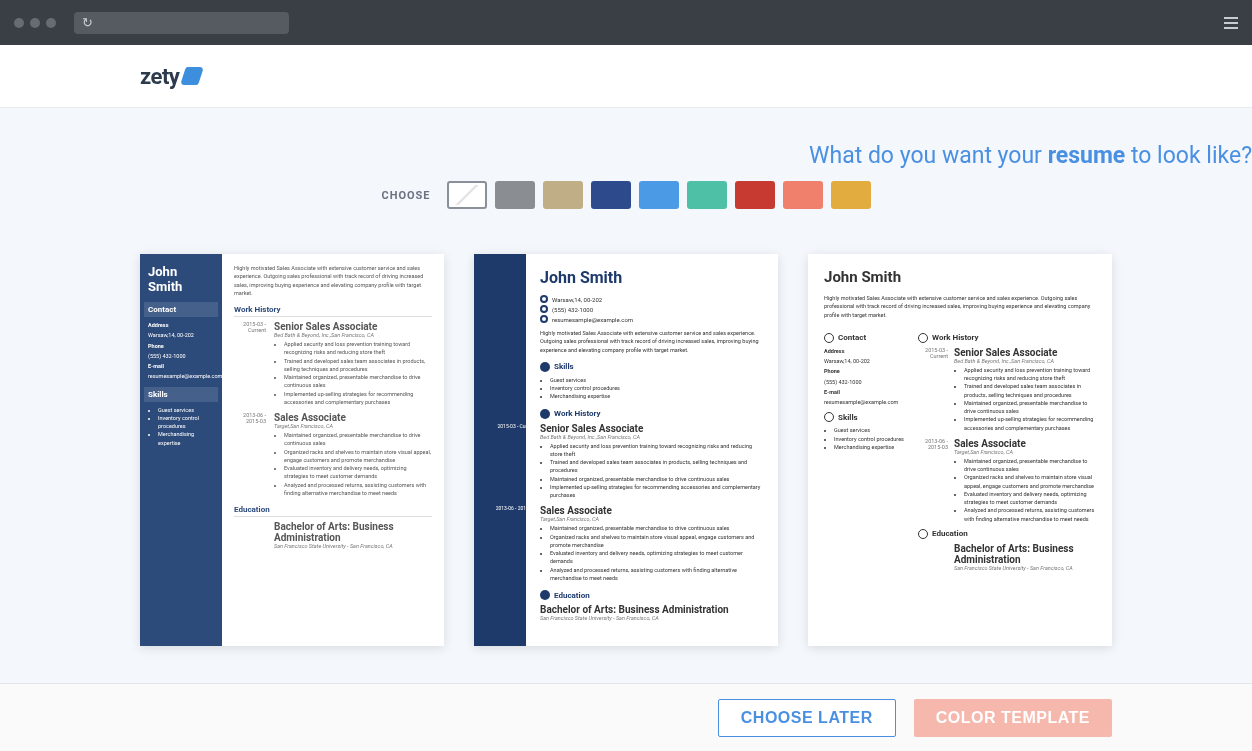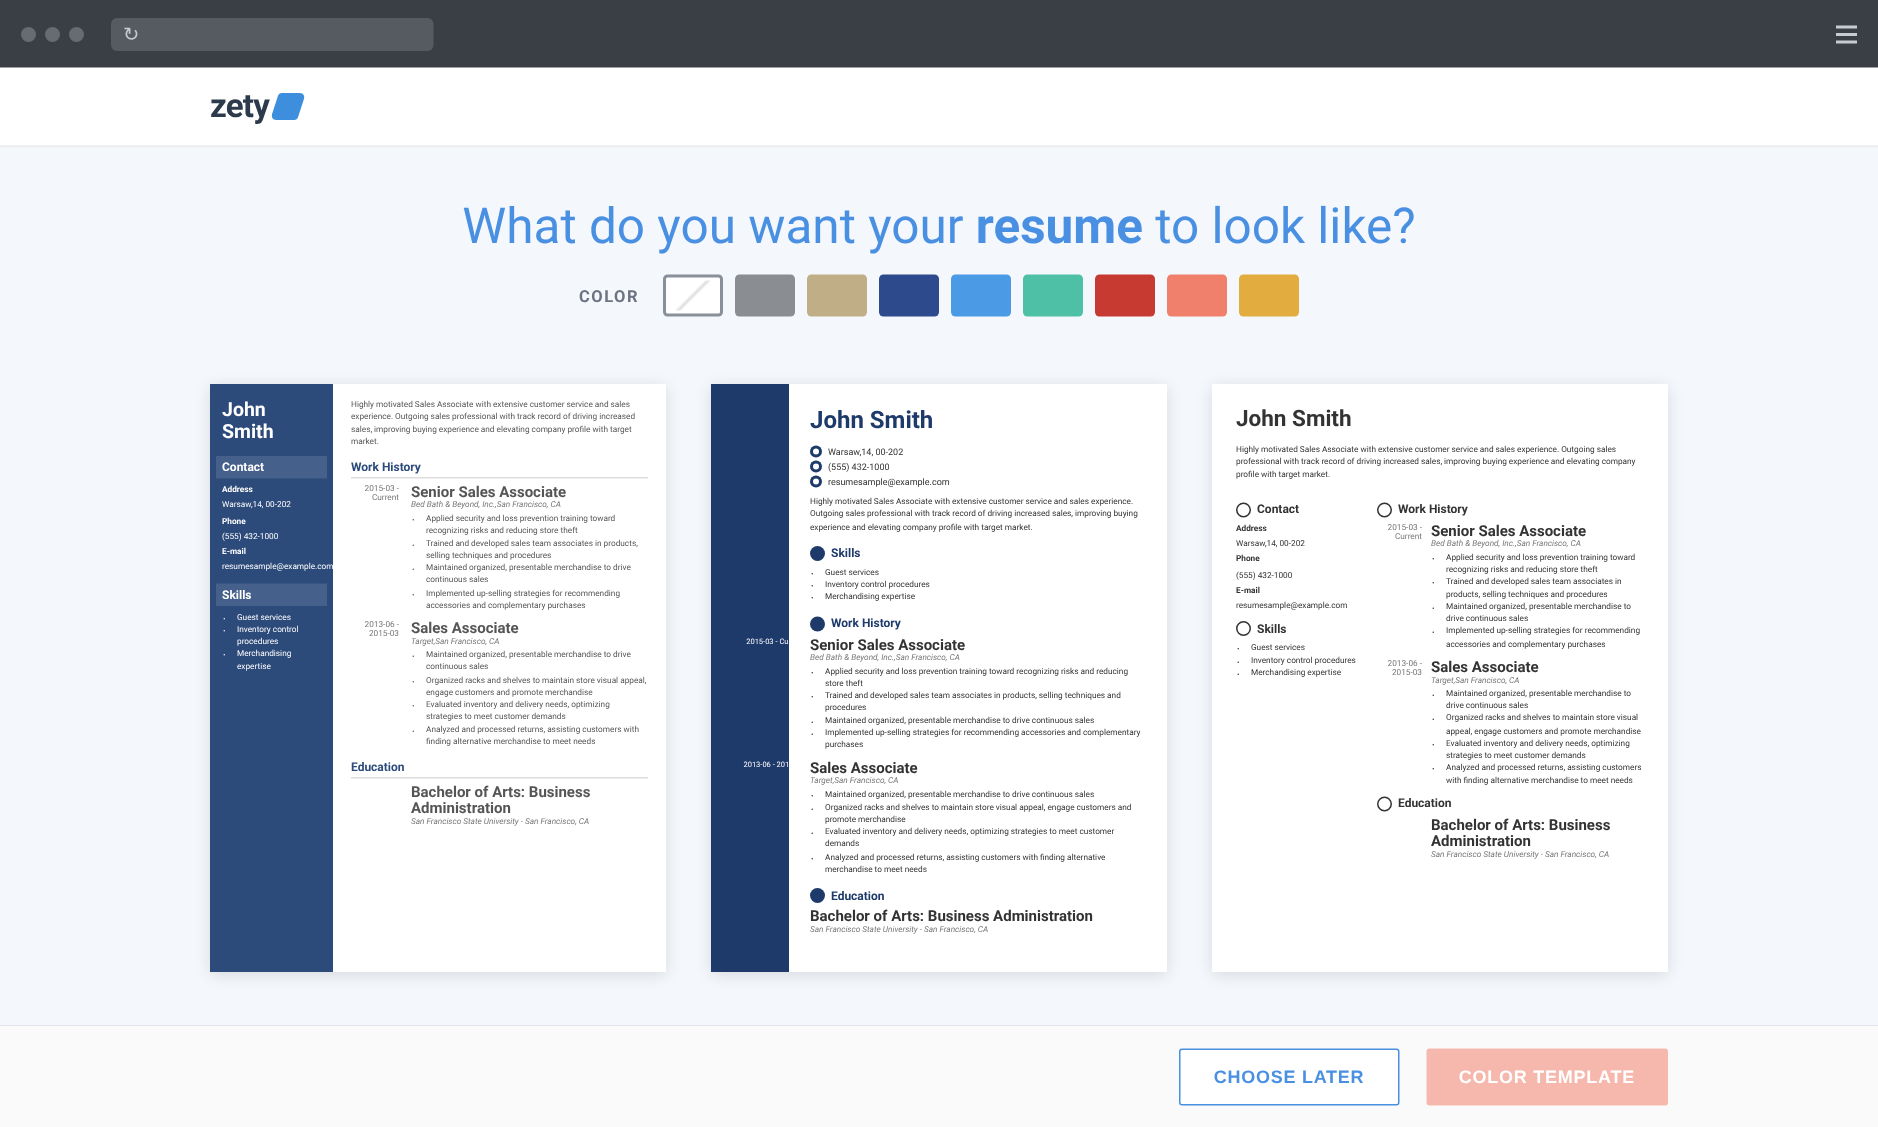--- a/index.html
+++ b/index.html
@@ -8,28 +8,28 @@
   
   .chrome { height: 45px; background: #3a3f46; display: flex; align-items: center; padding: 0 14px; }
   .dots { display: flex; gap: 6px; margin-right: 18px; }
   .dot { width: 10px; height: 10px; border-radius: 50%; background: #676c73; }
   .urlbar { background: #565b62; height: 22px; width: 215px; border-radius: 4px; display: flex; align-items: center; padding: 0 8px; }
   .reload { color: #c8ccd1; font-size: 13px; }
   .hamburger { margin-left: auto; display: flex; flex-direction: column; gap: 3px; cursor: pointer; }
   .hamburger span { width: 14px; height: 2px; background: #c8ccd1; display: block; }
   
   
-  .app-header { height: 53px; border-bottom: 1px solid #e8eaec; display: flex; align-items: center; padding: 0 140px; }
+  .app-header { height: 63px; border-bottom: 1px solid #e8eaec; display: flex; align-items: center; padding: 0 140px; }
   .logo { display: flex; align-items: center; gap: 4px; }
   .logo-text { font-size: 22px; font-weight: 700; color: #2c3a4b; letter-spacing: -0.5px;}
   .logo-mark { width: 18px; height: 18px; background: #3e8ede; transform: skewX(-18deg); border-radius: 2px 4px 2px 4px; }
   
   
   .main-area { background: #f4f7fc; padding: 34px 0 90px; min-height: 590px; }
-  .headline { text-align: center; font-size: 33px; font-weight: 400; color: #4a90e2; margin-bottom: 12px; }
+  .headline { text-align: right; font-size: 23px; font-weight: 400; color: #4a90e2; margin-bottom: 12px; }
   .headline .bold { font-weight: 700; }
   .subhead { text-align: center; font-size: 15px; color: #58606b; margin-bottom: 30px; }
   
   .color-row { display: flex; align-items: center; justify-content: center; gap: 8px; margin-bottom: 45px; }
   .color-label { font-size: 11px; font-weight: 700; letter-spacing: 1px; color: #6b7380; margin-right: 8px; }
   .swatch { width: 40px; height: 28px; border-radius: 3px; cursor: pointer; }
   .swatch.selected { border: 2px solid #8a9099; padding: 2px; background: #fff;}
   .swatch.selected .inner { width: 100%; height: 100%; border-radius: 1px; background: linear-gradient(135deg, #fff 45%, #ddd 50%, #fff 55%);}
   
   .templates { display: flex; gap: 30px; justify-content: center; padding: 0 140px; }
@@ -70,21 +70,21 @@
   .t3 .cols { display: flex; gap: 14px; margin-top:8px;}
   .t3 .left { width: 80px; }
   .t3 .right { flex: 1; }
   .t3 .icn-h { display:flex; align-items:center; gap:4px; font-weight:700; font-size:8px; margin: 6px 0 4px;}
   .t3 .icn-h .ci { width:10px; height:10px; border:1.5px solid #333; border-radius:50%; display:inline-block;}
   .t3 .t-block { margin-left: 36px; }
   .t3 .t-date { margin-left: -36px; width: 30px;}
   
   
   .footer-bar { position: fixed; bottom: 0; left: 0; right: 0; height: 68px; background: #fafafa; border-top: 1px solid #e2e4e7; display: flex; align-items: center; justify-content: flex-end; padding: 0 140px; gap: 18px;}
-  .btn { height: 38px; padding: 0 22px; font-size: 12px; font-weight: 700; letter-spacing: 0.5px; border-radius: 2px; cursor: pointer; display:flex; align-items:center; justify-content:center; border: none;}
+  .btn { height: 38px; padding: 0 22px; font-size: 16px; font-weight: 700; letter-spacing: 0.5px; border-radius: 2px; cursor: pointer; display:flex; align-items:center; justify-content:center; border: none;}
   .btn-outline { background: #fff; border: 1.5px solid #4a90e2; color: #4a90e2; }
   .btn-primary { background: #f6b8ad; color: #fff; }
 </style>
 </head>
 <body>
 
 <div class="chrome">
   <div class="dots">
     <div class="dot"></div>
     <div class="dot"></div>
@@ -106,21 +106,21 @@
     <span class="logo-mark"></span>
   </div>
 </div>
 
 <div class="main-area">
   <h1 class="headline">
     <span>What do you want your </span><span class="bold">resume</span><span> to look like?</span>
   </h1>
 
   <div class="color-row">
-    <span class="color-label">COLOR</span>
+    <span class="color-label">CHOOSE</span>
     <div id="swatches" style="display:flex; gap:8px;">
         <div class="swatch selected">
           <div class="inner"></div>
         </div>
         <div class="swatch" style="background: rgb(138, 141, 145);"></div>
         <div class="swatch" style="background: rgb(192, 174, 135);"></div>
         <div class="swatch" style="background: rgb(44, 74, 140);"></div>
         <div class="swatch" style="background: rgb(74, 154, 229);"></div>
         <div class="swatch" style="background: rgb(78, 192, 165);"></div>
         <div class="swatch" style="background: rgb(199, 58, 50);"></div>

